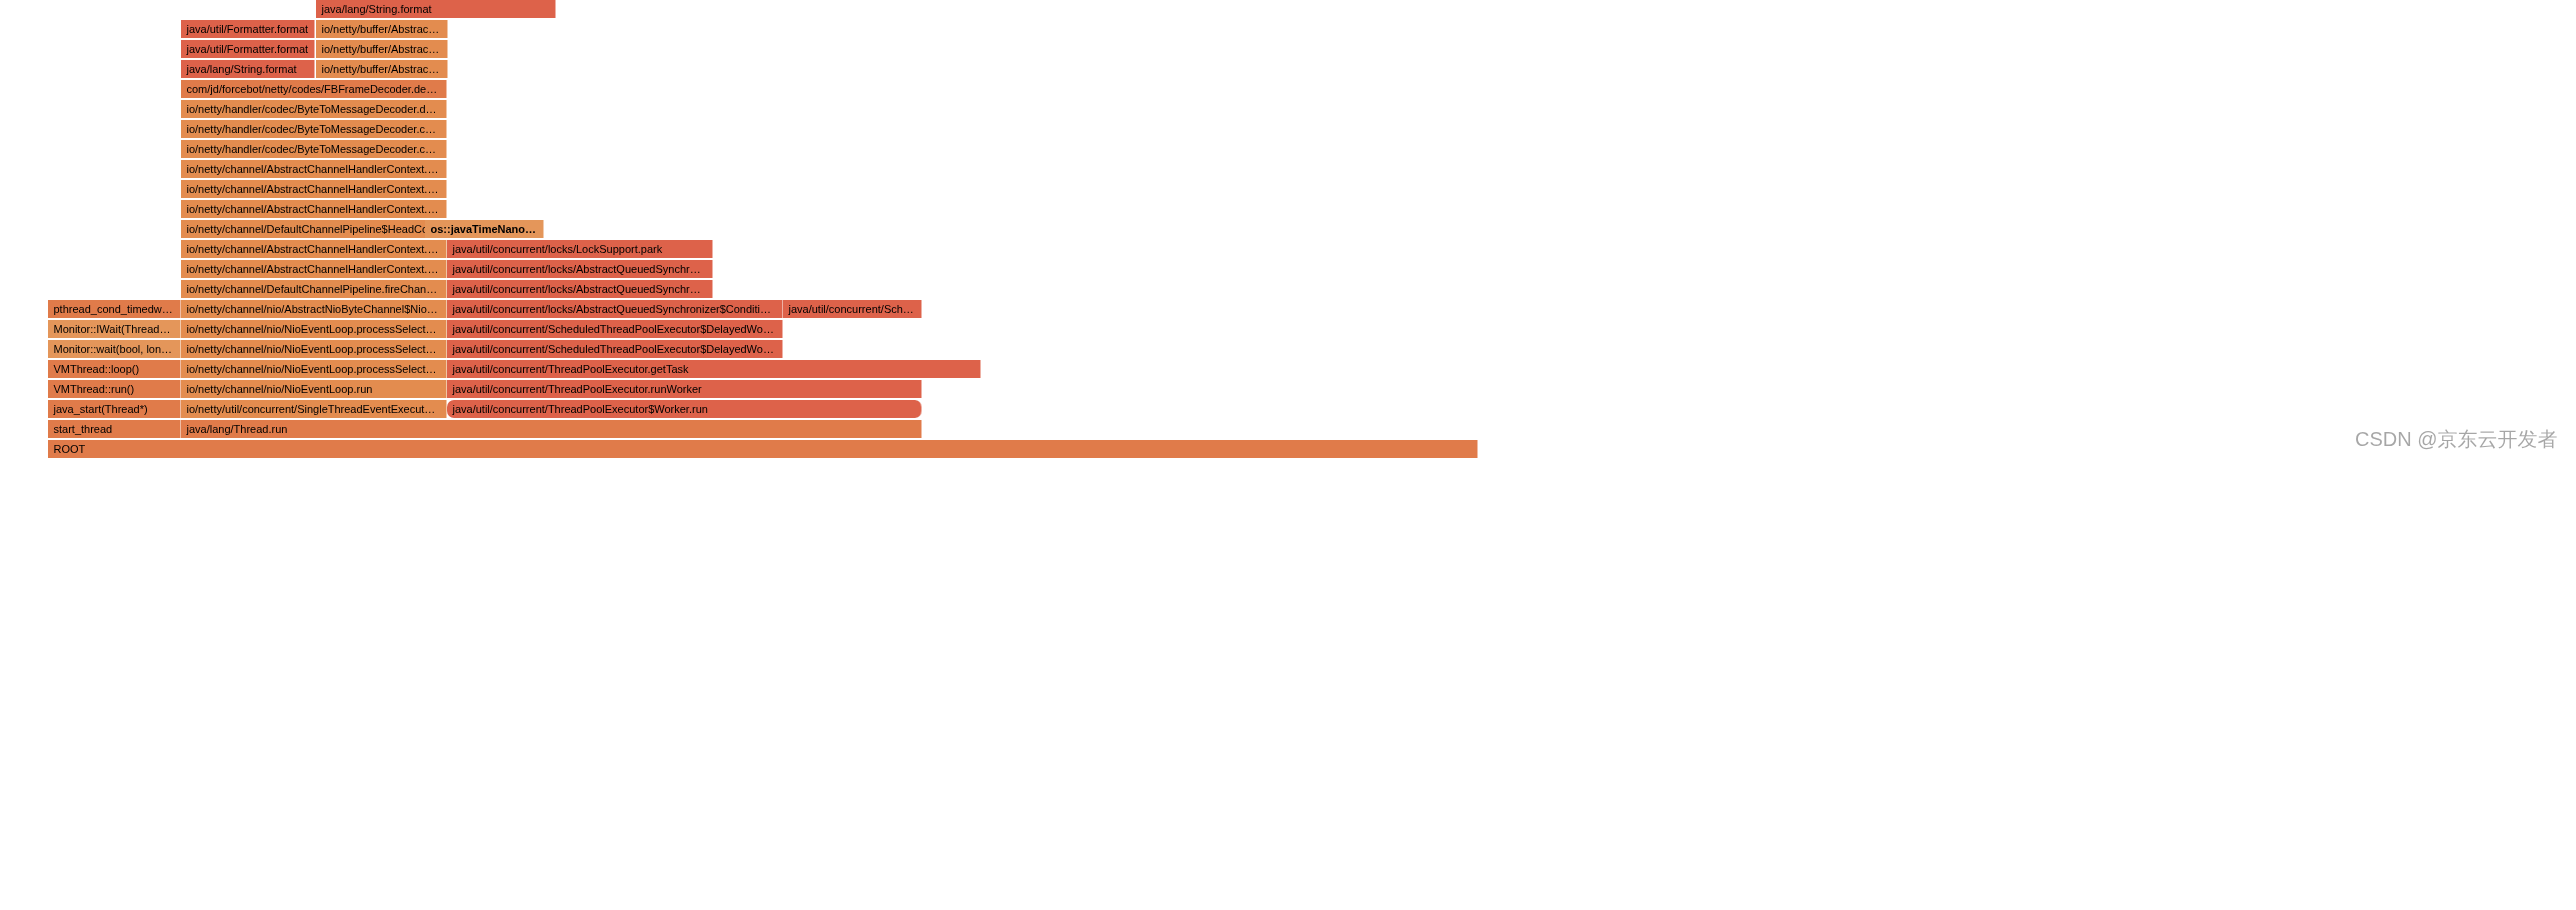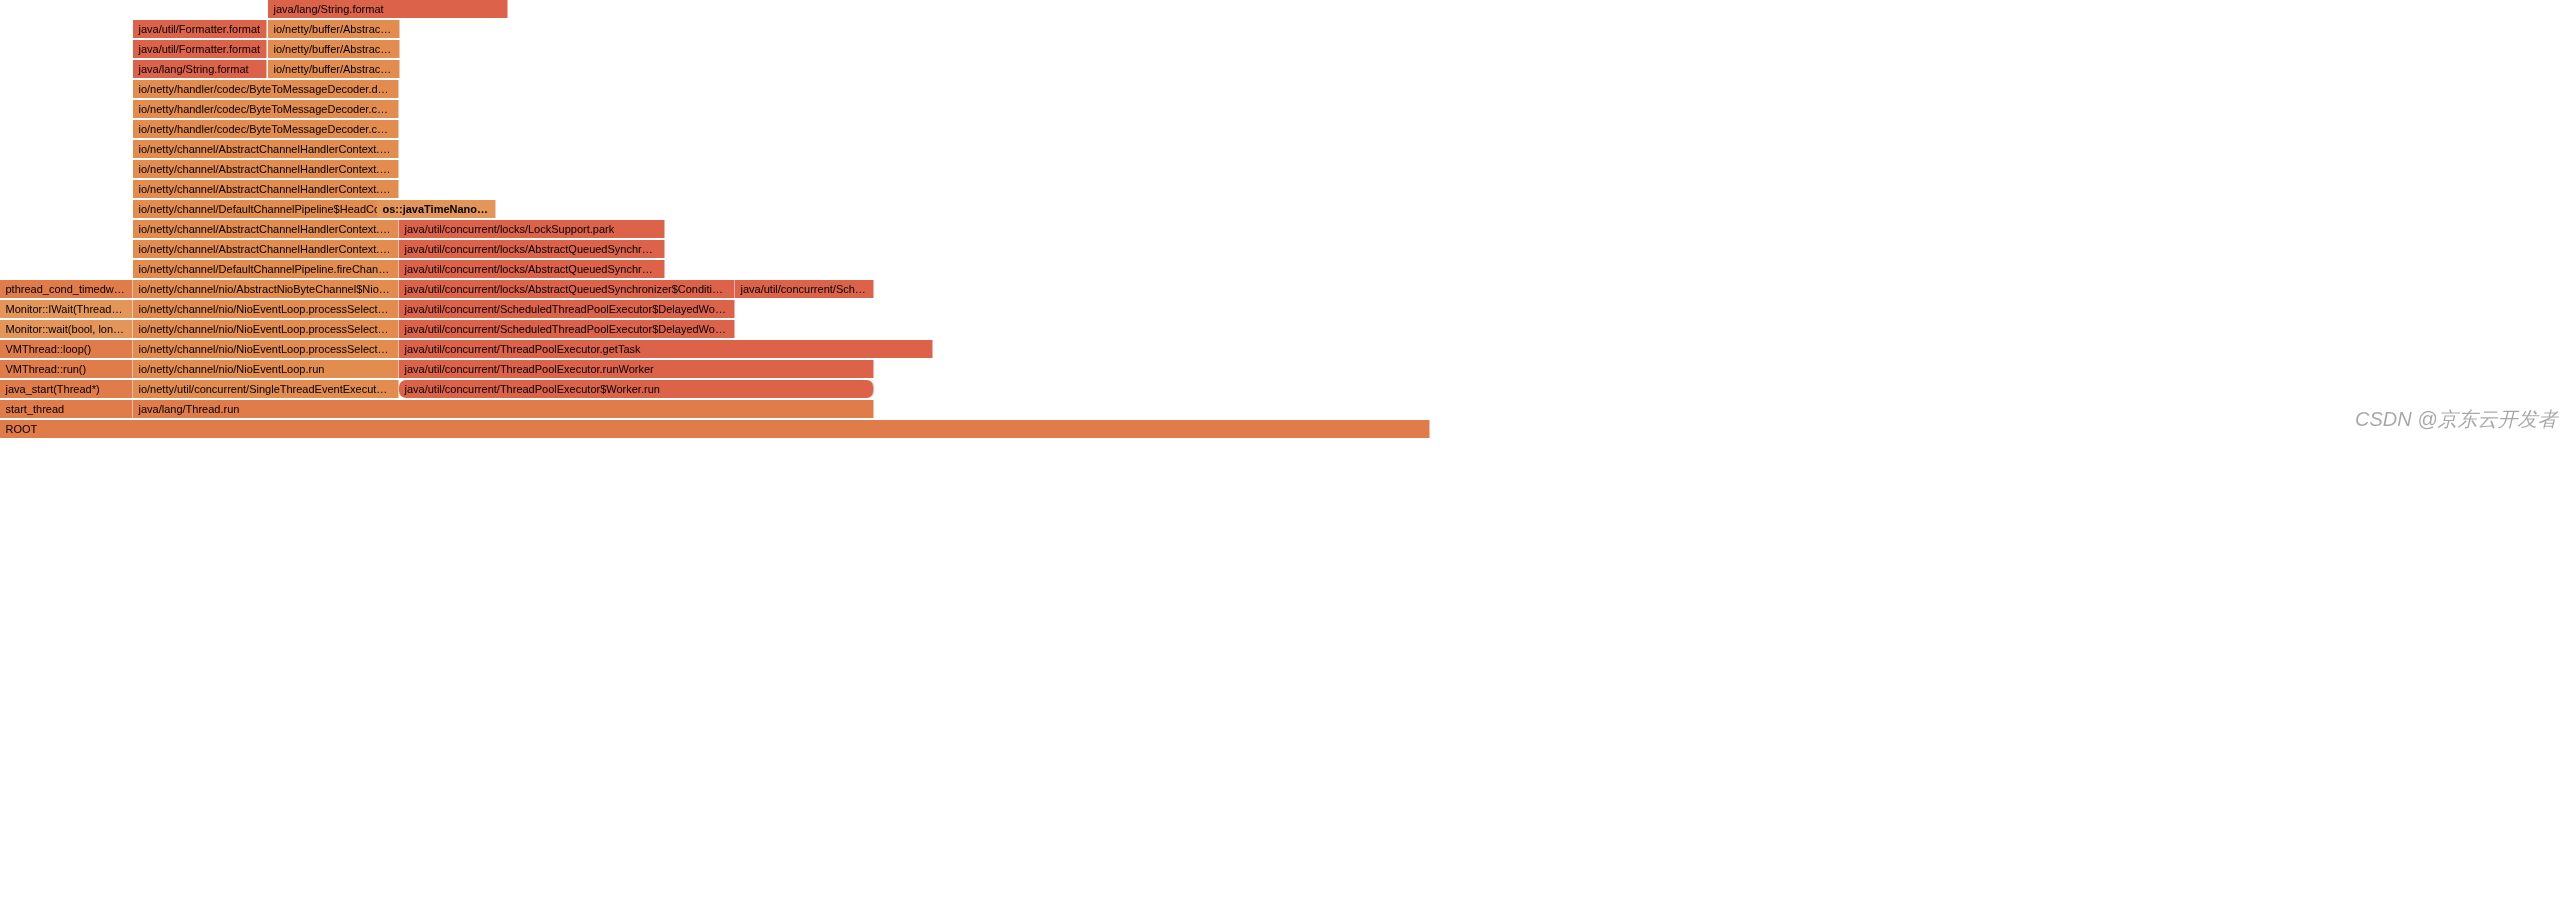--- a/index.html
+++ b/index.html
@@ -7,20 +7,21 @@
     margin: 0;
     font-family: Verdana, Arial, sans-serif;
     font-size: 11px;
     background: #ffffff;
     width: 2576px;
     position: relative;
   }
   .flame {
     position: relative;
     width: 100%;
+    padding-left: 48px;
   }
   .row {
     position: relative;
     height: 20px;
     width: 100%;
   }
   .frame {
     position: absolute;
     top: 0;
     height: 18.4px;
@@ -37,41 +38,43 @@
   .c2 { background: #dd624a; } 
   .c3 { background: #e4965a; } 
   .watermark {
     position: absolute;
     right: 18.4px;
     bottom: 7.4px;
     font-size: 20px;
     color: rgba(0,0,0,0.35);
     font-family: sans-serif;
     pointer-events: none;
-    font-style: italic;
   }
 </style>
 </head>
 <body>
 
 <div class="flame" id="flame">
     <div class="row">
       <div class="frame c2" title="java/lang/String.format" style="left: 268px; width: 240px;">java/lang/String.format</div>
     </div>
     <div class="row">
       <div class="frame c2" title="java/util/Formatter.format" style="left: 133px; width: 134px;">java/util/Formatter.format</div>
       <div class="frame c0" title="io/netty/buffer/AbstractByteBufAllocator.hea..." style="left: 268px; width: 132px;">io/netty/buffer/AbstractByteBufAllocator.hea...</div>
     </div>
     <div class="row">
       <div class="frame c2" title="java/util/Formatter.format" style="left: 133px; width: 134px;">java/util/Formatter.format</div>
       <div class="frame c0" title="io/netty/buffer/AbstractByteBufAllocator.buff..." style="left: 268px; width: 132px;">io/netty/buffer/AbstractByteBufAllocator.buff...</div>
     </div>
     <div class="row">
       <div class="frame c2" title="java/lang/String.format" style="left: 133px; width: 134px;">java/lang/String.format</div>
       <div class="frame c0" title="io/netty/buffer/AbstractByteBuf.readBytes" style="left: 268px; width: 132px;">io/netty/buffer/AbstractByteBuf.readBytes</div>
+    </div>
+    <div class="row">
+      <div class="frame c1" title="com/jd/forcebot/netty/codes/FBFrameDecoder.decode" style="left: 133px; width: 266px;">com/jd/forcebot/netty/codes/FBFrameDecoder.decode</div>
     </div>
     <div class="row">
       <div class="frame c0" title="io/netty/handler/codec/ByteToMessageDecoder.decodeRemovalReentryProtection" style="left: 133px; width: 266px;">io/netty/handler/codec/ByteToMessageDecoder.decodeRemovalReentryProtection</div>
     </div>
     <div class="row">
       <div class="frame c0" title="io/netty/handler/codec/ByteToMessageDecoder.callDecode" style="left: 133px; width: 266px;">io/netty/handler/codec/ByteToMessageDecoder.callDecode</div>
     </div>
     <div class="row">
       <div class="frame c0" title="io/netty/handler/codec/ByteToMessageDecoder.channelRead" style="left: 133px; width: 266px;">io/netty/handler/codec/ByteToMessageDecoder.channelRead</div>
     </div>

